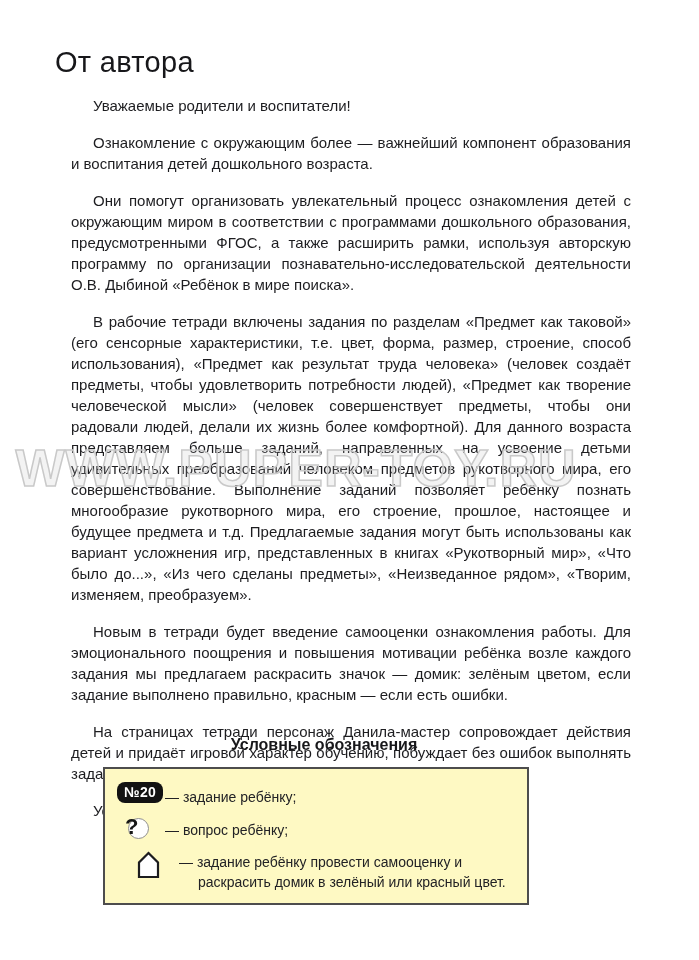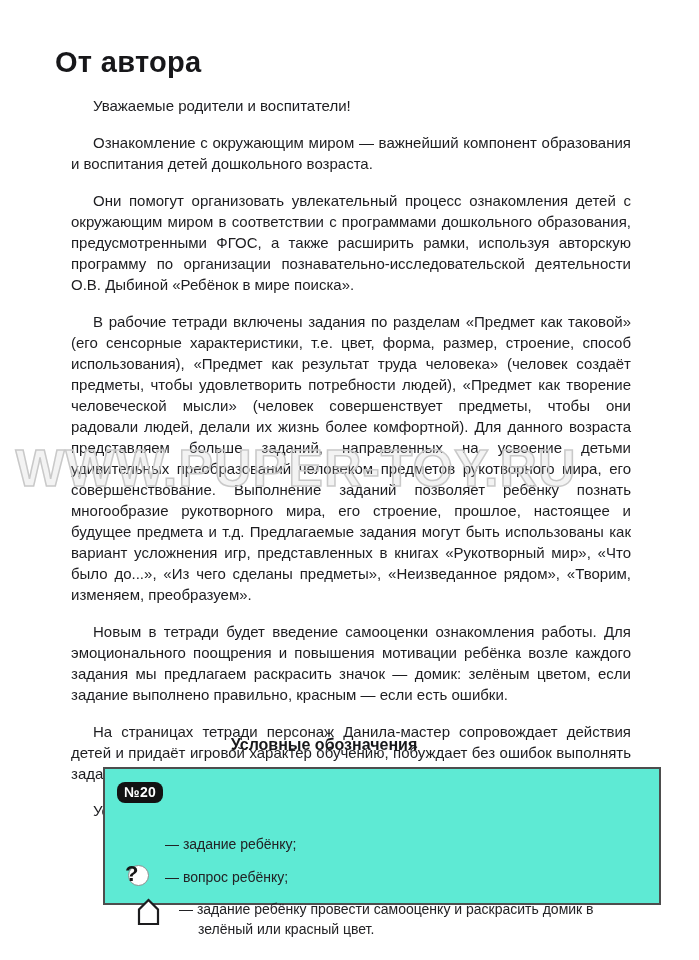--- a/index.html
+++ b/index.html
@@ -12,21 +12,21 @@
     overflow:hidden;
   }
   .content{
     position:absolute;
     left:55px;top:0;width:592px;
     z-index:1;
   }
   .doc-title{
     margin:46px 0 14px 0;
     font-size:29px;
-    font-weight:bold;
+    font-weight:normal;
     letter-spacing:.3px;
     color:#17171a;
   }
   .body-text p{
     margin:16px;
     font-size:15px;
     line-height:21px;
     text-align:justify;
     text-indent:22px;
     color:#1d1d20;
@@ -53,24 +53,24 @@
     left:0;width:648px;top:736px;
     text-align:center;
     font-size:16px;
     font-weight:bold;
     color:#17171a;
     z-index:1;
   }
   .legend-box{
     position:absolute;
     left:103px;top:767px;
-    width:558px;height:138px;
+    width:426px;height:138px;
     border:2px solid #4d4d4d;
     box-sizing:border-box;
-    background:#5eead4;
+    background:#fef9c3;
     z-index:1;
   }
   .legend-row{
     display:flex;
     align-items:flex-start;
     padding:0 12px 0 12px;
   }
   .legend-row.r1{margin-top:13px;}
   .legend-row.r2{margin-top:9px;}
   .legend-row.r3{margin-top:7px;padding-left:26px;}
@@ -109,35 +109,35 @@
   .legend-label{
     font-size:14px;
     line-height:20px;
     color:#222225;
     max-width:426px;
     padding-top:3px;
     padding-left:19px;
     text-indent:-19px;
     text-align:left;
   }
-  .legend-row.r1 .legend-label{padding-top:5px;margin-top:47px;}
+  .legend-row.r1 .legend-label{padding-top:5px;}
   .legend-row.r2 .legend-label{padding-top:4px;}
 </style>
 </head>
 <body>
 
 <div class="page">
 
   <div class="watermark">WWW.PUPER-TOY.RU</div>
 
   <div class="content">
     <h1 class="doc-title">От автора</h1>
     <div class="body-text">
       <p>Уважаемые родители и воспитатели!</p>
-      <p>Ознакомление с окружающим миром — важнейший компонент образования и воспитания детей дошкольного возраста.</p>
+      <p>Ознакомление с окружающим более — важнейший компонент образования и воспитания детей дошкольного возраста.</p>
       <p>Они помогут организовать увлекательный процесс ознакомления детей с окружающим миром в соответствии с программами дошкольного образования, предусмотренными ФГОС, а также расширить рамки, используя авторскую программу по организации познавательно-исследовательской деятельности О.В. Дыбиной «Ребёнок в мире поиска».</p>
       <p>В рабочие тетради включены задания по разделам «Предмет как таковой» (его сенсорные характеристики, т.е. цвет, форма, размер, строение, способ использования), «Предмет как результат труда человека» (человек создаёт предметы, чтобы удовлетворить потребности людей), «Предмет как творение человеческой мысли» (человек совершенствует предметы, чтобы они радовали людей, делали их жизнь более комфортной). Для данного возраста представляем больше заданий, направленных на усвоение детьми удивительных преобразований человеком предметов рукотворного мира, его совершенствование. Выполнение заданий позволяет ребёнку познать многообразие рукотворного мира, его строение, прошлое, настоящее и будущее предмета и т.д. Предлагаемые задания могут быть использованы как вариант усложнения игр, представленных в книгах «Рукотворный мир», «Что было до...», «Из чего сделаны предметы», «Неизведанное рядом», «Творим, изменяем, преобразуем».</p>
       <p>Новым в тетради будет введение самооценки ознакомления работы. Для эмоционального поощрения и повышения мотивации ребёнка возле каждого задания мы предлагаем раскрасить значок — домик: зелёным цветом, если задание выполнено правильно, красным — если есть ошибки.</p>
       <p>На страницах тетради персонаж Данила-мастер сопровождает действия детей и придаёт игровой характер обучению, побуждает без ошибок выполнять задания.</p>
       <p class="wish">Успехов вам!</p>
     </div>
   </div>
 
   <div class="legend-heading">Условные обозначения</div>
 

